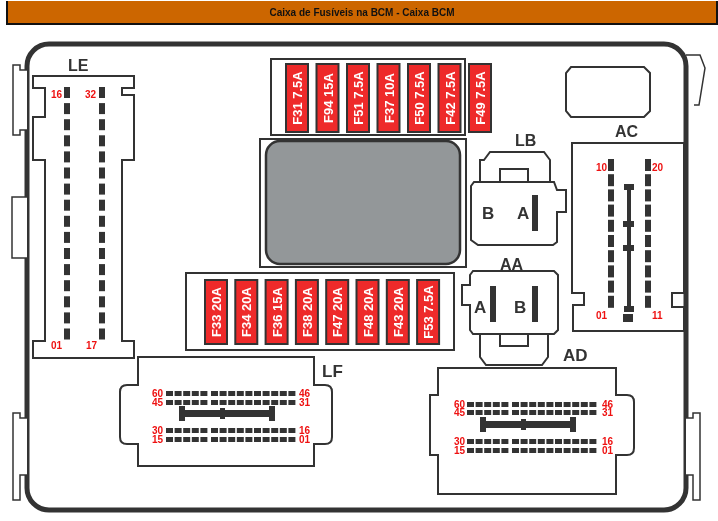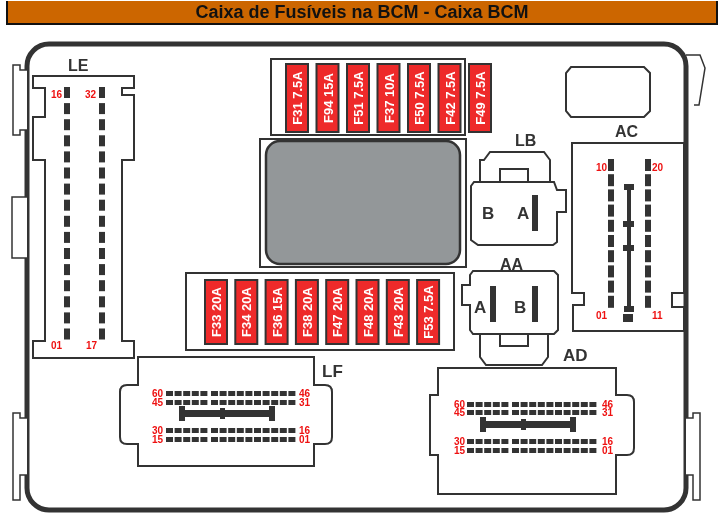--- a/index.html
+++ b/index.html
@@ -1,21 +1,21 @@
 <!DOCTYPE html>
 <html><head>
 <meta charset="utf-8">
 <style>
   html, body { margin: 0; padding: 0; background: #ffffff; }
   body { width: 718px; height: 521px; position: relative; overflow: hidden;
          font-family: "Liberation Sans", sans-serif; }
   .title-bar { position: absolute; left: 6px; top: 1px; width: 712px; height: 24px;
     background: #cc6600; border-left: 2px solid #111; border-right: 2px solid #111; border-bottom: 2px solid #111;
     box-sizing: border-box; display: flex; align-items: center; justify-content: center;
-    font-weight: bold; font-size: 18px; color: #111; }
+    font-weight: bold; font-size: 10px; color: #111; }
   svg { position: absolute; left: 0; top: 0; }
   .lbl { font-family: "Liberation Sans", sans-serif; font-weight: bold; fill: #333; }
   .pin-num { font-family: "Liberation Sans", sans-serif; font-weight: bold; fill: #ee1111; font-size: 10px; }
   .fuse-text { font-family: "Liberation Sans", sans-serif; font-weight: bold; fill: #ffffff; font-size: 13px; }
 </style>
 </head>
 <body>
 
 <div class="title-bar">Caixa de Fusíveis na BCM - Caixa BCM</div>
 

